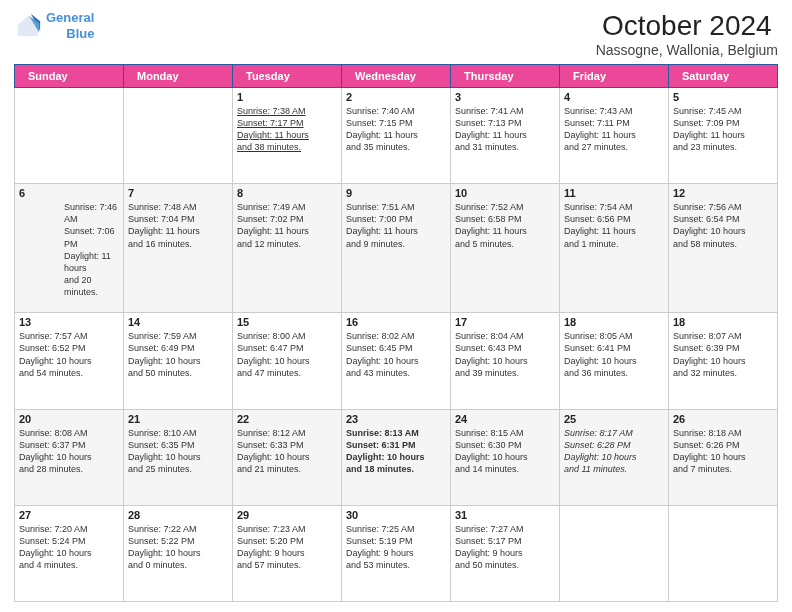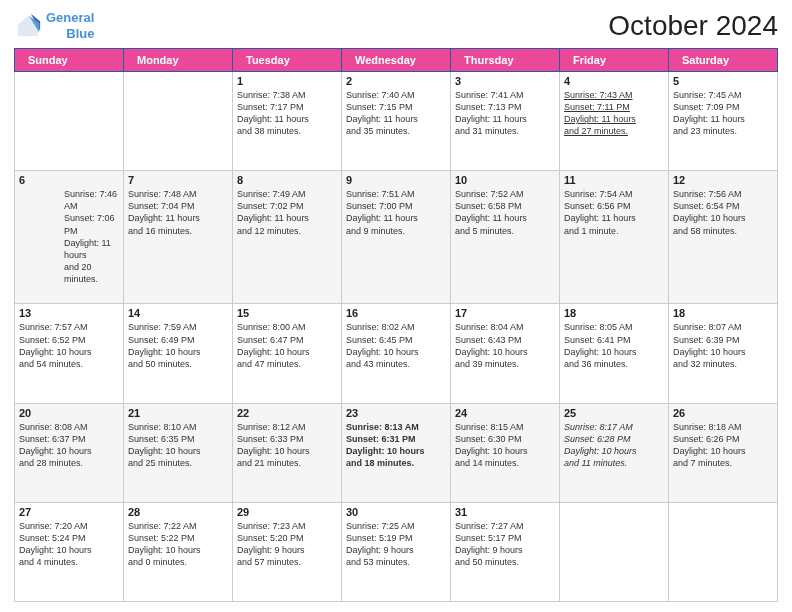--- a/index.html
+++ b/index.html
@@ -111,20 +111,21 @@
         <polygon points="18,2 28,10 28,20" fill="#3a6bb5"></polygon>
         <polygon points="16,4 27,12 27,22" fill="#5a9dd5"></polygon>
       </svg>
       <div class="logo-text">
         <div><span>General</span></div>
         <div><span>Blue</span></div>
       </div>
     </div>
     <div class="title-block">
       <h1>October 2024</h1>
+      <h2>Nassogne, Wallonia, Belgium</h2>
     </div>
   </div>
 
   <table class="calendar">
     <thead>
       <tr>
         <th>Sunday</th>
         <th>Monday</th>
         <th>Tuesday</th>
         <th>Wednesday</th>
@@ -132,42 +133,42 @@
         <th>Friday</th>
         <th>Saturday</th>
       </tr>
     </thead>
     <tbody id="calendar-body">
     <tr>
           <td class="empty-cell"></td>
           <td class="empty-cell"></td>
           <td>
             <span class="day-number">1</span>
-            <div class="day-info" style="white-space: pre-line;">Sunrise: 7:38 AM
+            <div class="day-info" style="white-space: pre-line; text-decoration: underline;">Sunrise: 7:38 AM
 Sunset: 7:17 PM
 Daylight: 11 hours
 and 38 minutes.</div>
           </td>
           <td>
             <span class="day-number">2</span>
             <div class="day-info" style="white-space: pre-line;">Sunrise: 7:40 AM
 Sunset: 7:15 PM
 Daylight: 11 hours
 and 35 minutes.</div>
           </td>
           <td>
             <span class="day-number">3</span>
             <div class="day-info" style="white-space: pre-line;">Sunrise: 7:41 AM
 Sunset: 7:13 PM
 Daylight: 11 hours
 and 31 minutes.</div>
           </td>
           <td>
             <span class="day-number">4</span>
-            <div class="day-info" style="white-space: pre-line; text-decoration: underline;">Sunrise: 7:43 AM
+            <div class="day-info" style="white-space: pre-line;">Sunrise: 7:43 AM
 Sunset: 7:11 PM
 Daylight: 11 hours
 and 27 minutes.</div>
           </td>
           <td>
             <span class="day-number">5</span>
             <div class="day-info" style="white-space: pre-line;">Sunrise: 7:45 AM
 Sunset: 7:09 PM
 Daylight: 11 hours
 and 23 minutes.</div>

